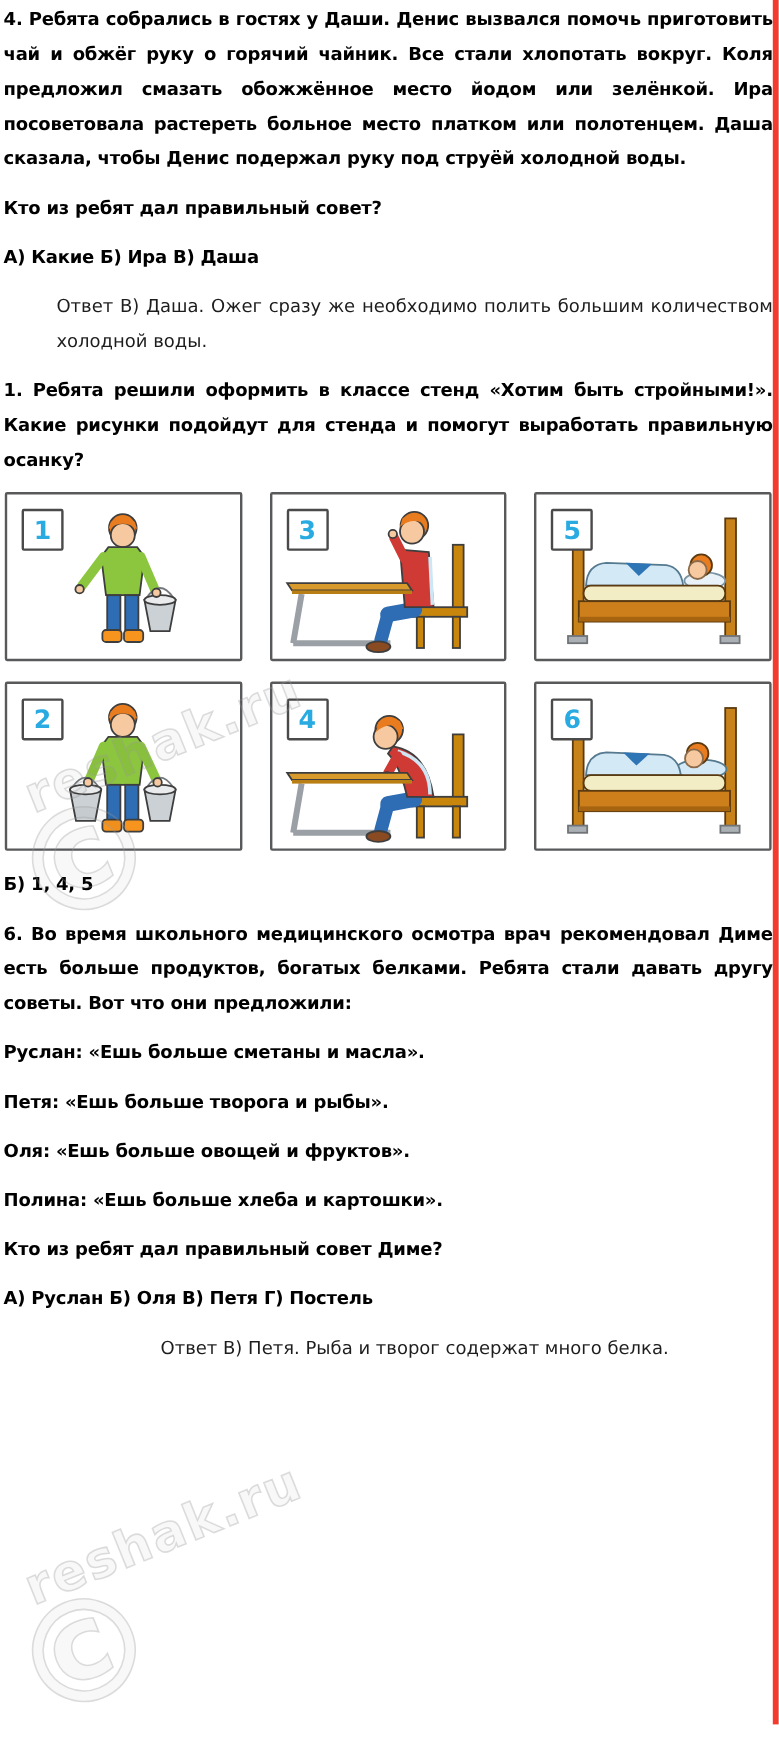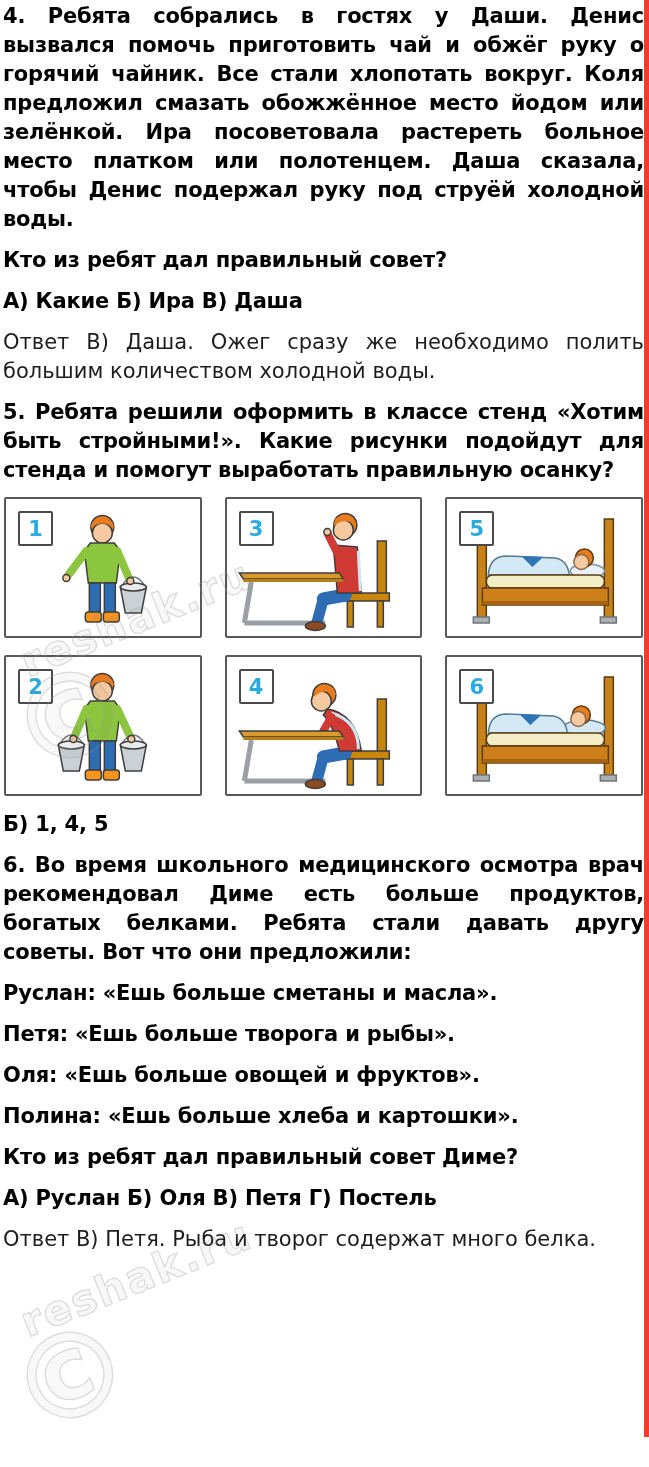--- a/index.html
+++ b/index.html
@@ -3,25 +3,25 @@
 <meta charset="utf-8">
 <style>
   html,body{margin:0;padding:0;}
   body{
     width:649px;height:1467px;overflow:hidden;position:relative;
     background:#ffffff;
     font-family:"DejaVu Sans","Liberation Sans",sans-serif;
     color:#000;
   }
   .page{padding:2px 5px 0 3px;position:relative;z-index:1;}
-  p{margin:0 0 12px 0;font-size:21px;line-height:29px;text-align:justify;}
+  p{margin:0 0 12px 0;font-size:15px;line-height:29px;text-align:justify;}
   p.b{font-weight:700;letter-spacing:-0.2px;}
-  p.r{font-weight:400;color:#1d1d1d;}
+  p.r{font-weight:400;color:#1d1d1d;margin-left:44px;}
   p.opt{text-align:left;}
-  p.last{margin-bottom:0;}
+  p.last{margin-bottom:0;text-align:center;}
 
   .grid{
     display:grid;grid-template-columns:repeat(3,1fr);
     gap:17px 23px;margin:7px 1px 14px 1px;
   }
   figure.panel{
     margin:0;position:relative;height:141px;background:#fff;
     border:2px solid #58595b;border-radius:2px;box-sizing:border-box;
   }
   .panel svg{position:absolute;left:0;top:0;width:100%;height:100%;}
@@ -52,21 +52,21 @@
 </head>
 <body>
 
 <div class="page">
 
   <p class="b">4. Ребята собрались в гостях у Даши. Денис вызвался помочь приготовить чай и обжёг руку о горячий чайник. Все стали хлопотать вокруг. Коля предложил смазать обожжённое место йодом или зелёнкой. Ира посоветовала растереть больное место платком или полотенцем. Даша сказала, чтобы Денис подержал руку под струёй холодной воды.</p>
   <p class="b">Кто из ребят дал правильный совет?</p>
   <p class="b opt">А) Какие Б) Ира В) Даша</p>
   <p class="r">Ответ В) Даша. Ожег сразу же необходимо полить большим количеством холодной воды.</p>
 
-  <p class="b">5. Ребята решили оформить в классе стенд «Хотим быть стройными!». Какие рисунки подойдут для стенда и помогут выработать правильную осанку?</p>
+  <p class="b">1. Ребята решили оформить в классе стенд «Хотим быть стройными!». Какие рисунки подойдут для стенда и помогут выработать правильную осанку?</p>
 
   <div class="grid">
 
     <figure class="panel">
       <svg viewBox="0 0 193 137">
         <g stroke="#3e3e3e" stroke-width="1.5">
           <circle cx="96" cy="28" r="11.5" fill="#e87c1e"></circle>
           <circle cx="96" cy="34" r="10" fill="#f6c9a0"></circle>
           <path d="M84 29 q12 -9 24 0 l-2 -6 q-10 -7 -20 0 z" fill="#e87c1e" stroke="none"></path>
           <path d="M84 44 L108 44 L114 52 L110 84 L82 84 L78 52 Z" fill="#8cc63f"></path>

